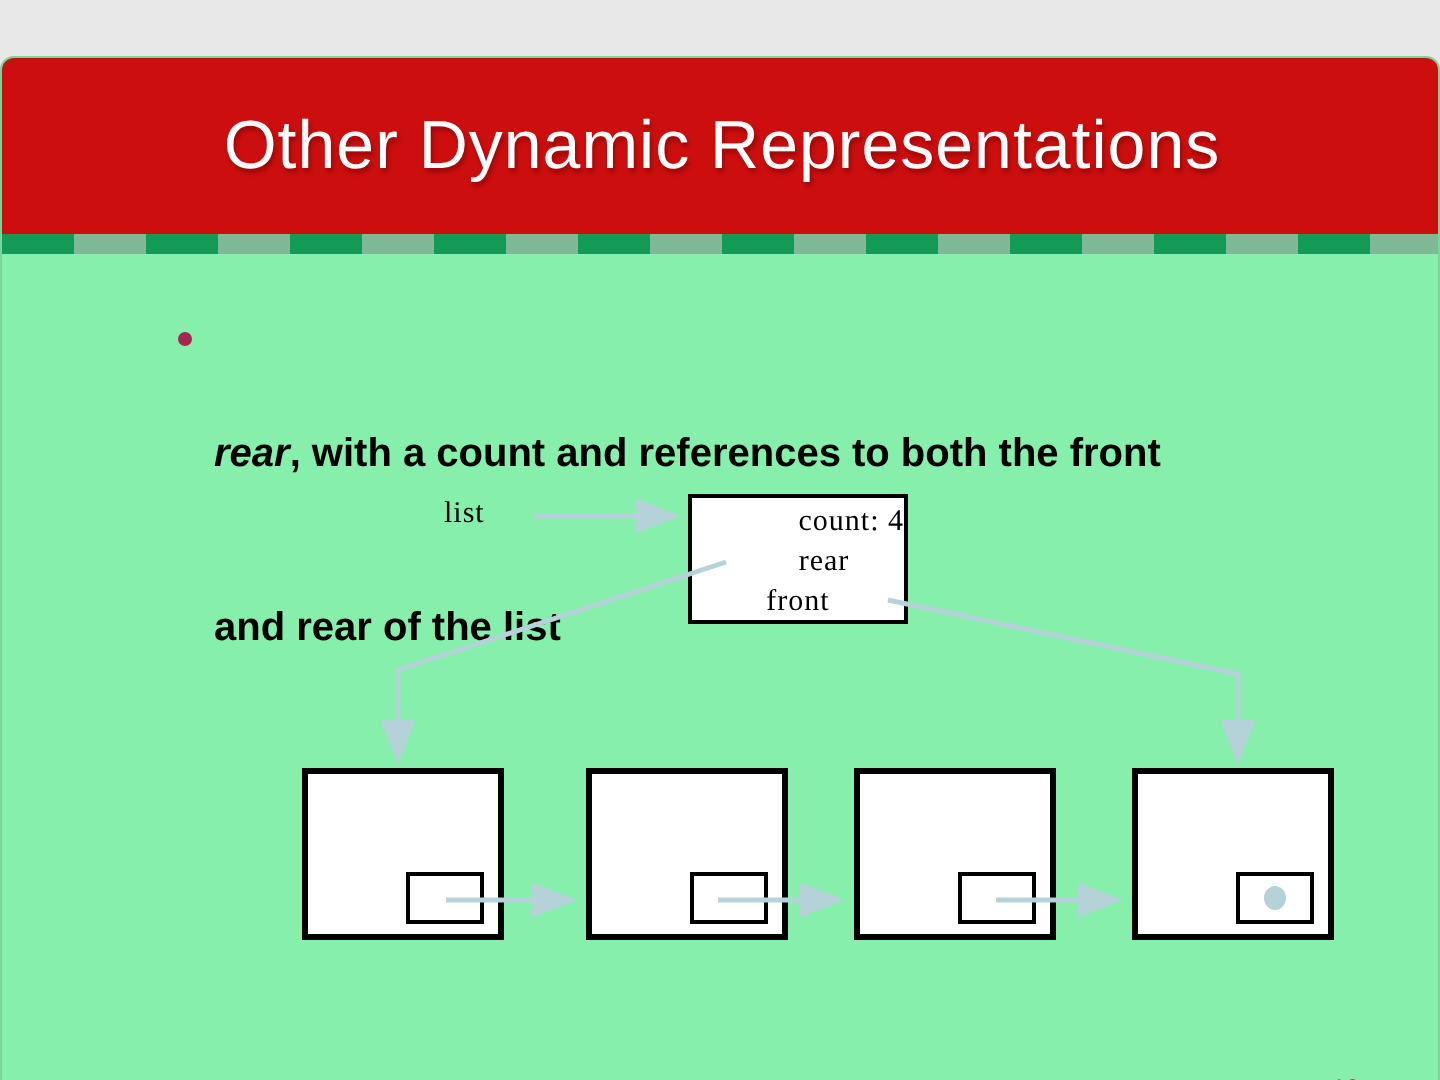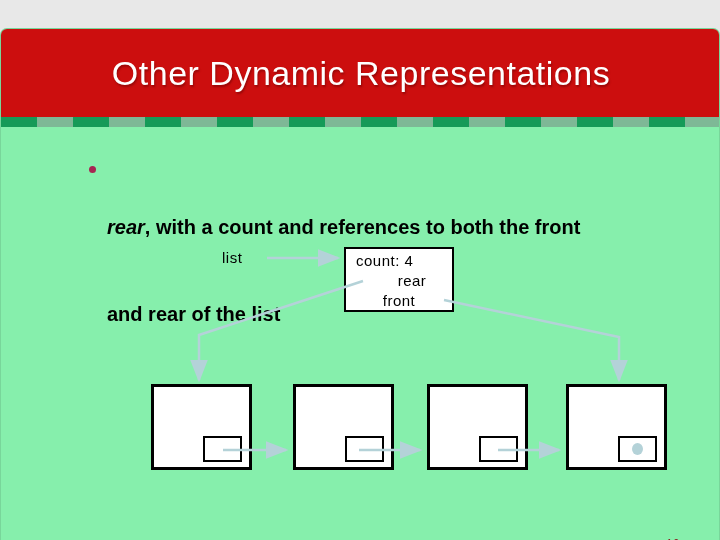--- a/index.html
+++ b/index.html
@@ -28,30 +28,30 @@
   
   .bullet-block{position:absolute;left:87px;top:126px;}
   .bullet-dot{
     position:absolute;left:1px;top:11px;width:7px;height:7px;border-radius:50%;
     background:var(--bullet-color,#A62652);
   }
   .bullet-lines{margin-left:19px;color:var(--body-text-color,#000);
     font-size:20px;font-weight:700;line-height:29px;white-space:pre;}
   .bullet-lines .em{font-style:italic;}
   
-  .mono{font-family:Liberation Sans, sans-serif;
+  .mono{font-family:Liberation Serif, serif;
     font-size:15px;letter-spacing:0.5px;color:#000;}
   .list-label{position:absolute;left:221px;top:220px;}
   .header-box{
     position:absolute;left:343px;top:218px;width:110px;height:65px;
     border:2px solid var(--box-border-color,#000);box-sizing:border-box;
     background:#fff;padding-top:2px;
   }
   .header-box .row{height:20px;line-height:20px;}
-  .header-box .r1{text-align:left;padding-left:10px;}
+  .header-box .r1{text-align:right;padding-left:0;}
   .header-box .r2{text-align:center;}
   .header-box .r3{text-align:center;transform:translateX(13px);}
   .node{
     position:absolute;top:355px;width:101px;height:86px;
     border:3px solid var(--box-border-color,#000);box-sizing:border-box;background:#fff;
   }
   .node .inner{
     position:absolute;left:49px;top:49px;width:39px;height:26px;
     border:2px solid var(--box-border-color,#000);box-sizing:border-box;
     display:flex;align-items:center;justify-content:center;

